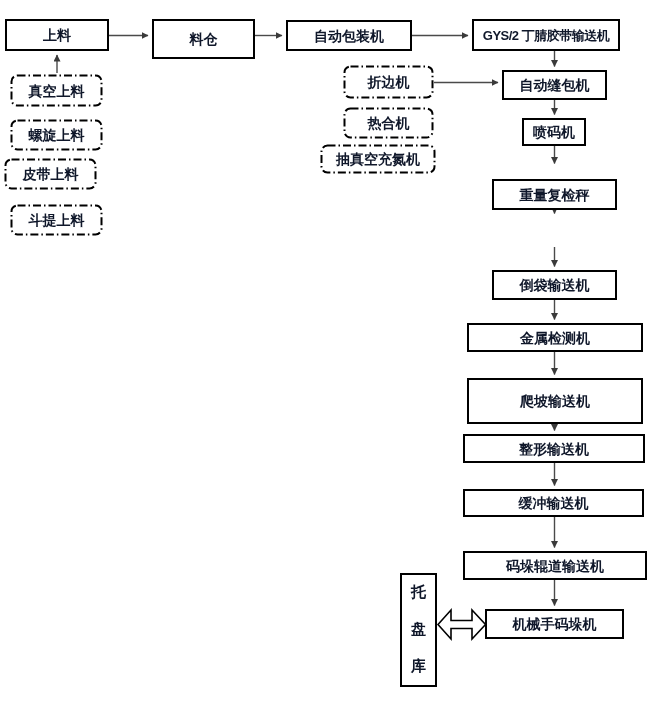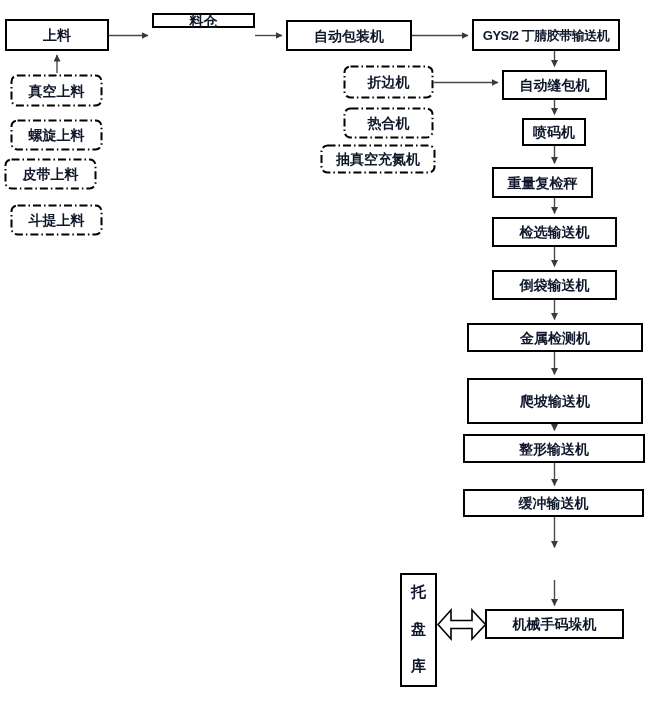--- a/index.html
+++ b/index.html
@@ -71,56 +71,56 @@
       <line x1="554.5" y1="463" x2="554.5" y2="485.5" marker-end="url(#ah)"></line>
       <line x1="554.5" y1="517" x2="554.5" y2="547.5" marker-end="url(#ah)"></line>
       <line x1="554.5" y1="580" x2="554.5" y2="605.5" marker-end="url(#ah)"></line>
     </g>
     <polygon points="438,624.5 451,610 451,620.5 472,620.5 472,610 485.5,624.5 472,639 472,628.5 451,628.5 451,639" fill="#ffffff" stroke="#000000" stroke-width="1.6"></polygon>
   </svg>
 
   <div class="node solid" style="left:5px;top:19px;width:104px;height:32px">
     <span class="lbl">上料</span>
   </div>
-  <div class="node solid" style="left:152px;top:13px;width:103px;height:15px">
+  <div class="node solid" style="left:152px;top:19px;width:103px;height:40px">
     <span class="lbl">料仓</span>
   </div>
   <div class="node solid" style="left:286px;top:20px;width:126px;height:31px">
     <span class="lbl">自动包装机</span>
   </div>
   <div class="node solid sm" style="left:472px;top:19px;width:148px;height:32px">
     <span class="lbl">GYS/2 丁腈胶带输送机</span>
   </div>
 
   <div class="node solid" style="left:502px;top:70px;width:105px;height:30px">
     <span class="lbl">自动缝包机</span>
   </div>
   <div class="node solid" style="left:522px;top:118px;width:64px;height:28px">
     <span class="lbl">喷码机</span>
   </div>
-  <div class="node solid" style="left:492px;top:167px;width:101px;height:31px">
+  <div class="node solid" style="left:492px;top:179px;width:125px;height:31px">
     <span class="lbl">重量复检秤</span>
-  </div>
-  <div class="node solid" style="left:492px;top:217px;width:125px;height:30px">
-    <span class="lbl">检选输送机</span>
   </div>
   <div class="node solid" style="left:492px;top:270px;width:125px;height:30px">
     <span class="lbl">倒袋输送机</span>
   </div>
   <div class="node solid" style="left:467px;top:323px;width:176px;height:29px">
     <span class="lbl">金属检测机</span>
   </div>
   <div class="node solid" style="left:467px;top:378px;width:176px;height:46px">
     <span class="lbl">爬坡输送机</span>
   </div>
   <div class="node solid" style="left:463px;top:434px;width:182px;height:29px">
     <span class="lbl">整形输送机</span>
   </div>
   <div class="node solid" style="left:463px;top:489px;width:181px;height:28px">
     <span class="lbl">缓冲输送机</span>
+  </div>
+  <div class="node solid" style="left:463px;top:551px;width:184px;height:29px">
+    <span class="lbl">码垛辊道输送机</span>
   </div>
   <div class="node solid" style="left:485px;top:609px;width:139px;height:30px">
     <span class="lbl">机械手码垛机</span>
   </div>
 
   <div class="node solid vert" style="left:400px;top:573px;width:37px;height:114px">
     <span>托</span>
     <span>盘</span>
     <span>库</span>
   </div>

